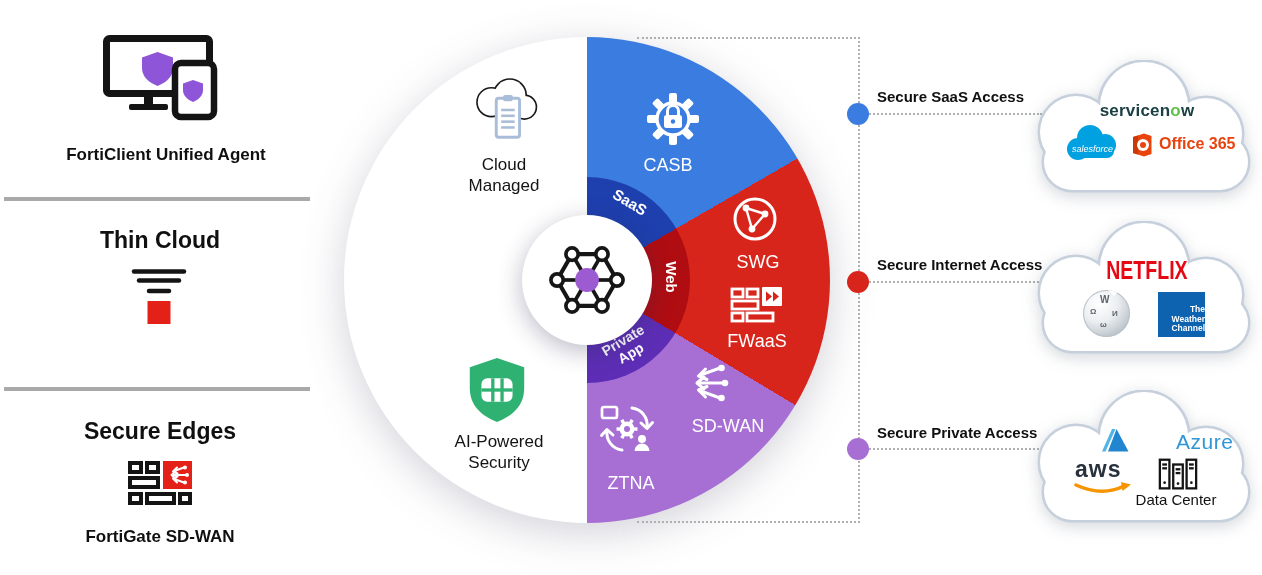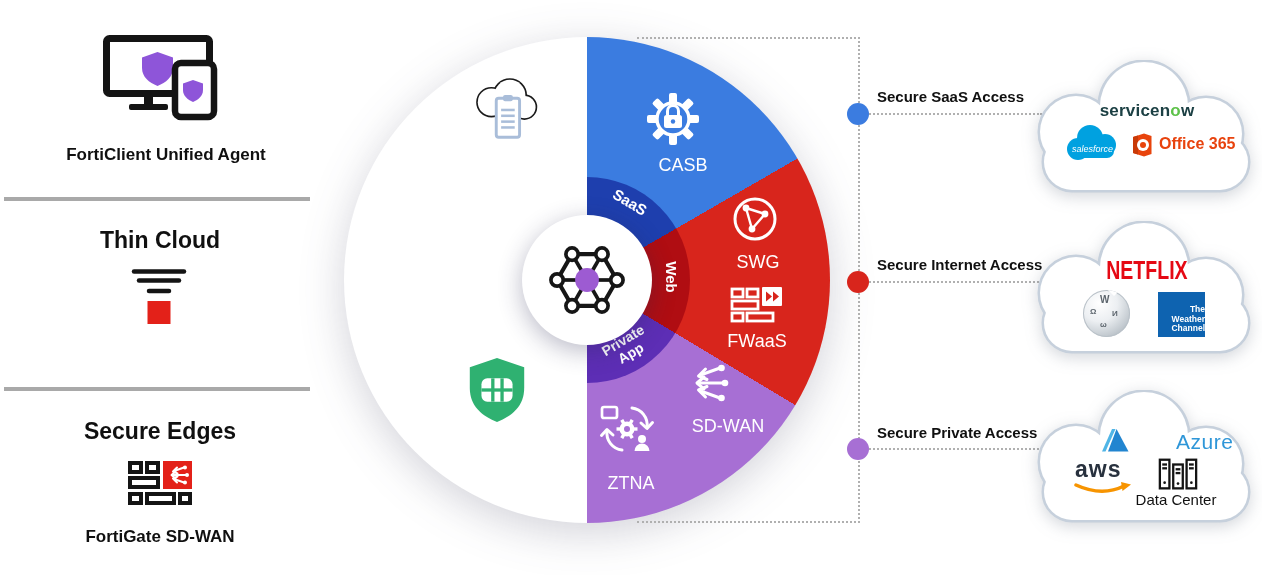--- a/index.html
+++ b/index.html
@@ -128,50 +128,58 @@
         <rect x="29" y="24" width="24" height="40" rx="2.5" fill="#fff" stroke="#a9bdd9" stroke-width="3"></rect>
         <rect x="36" y="20.5" width="10" height="6.5" rx="2" fill="#a9bdd9"></rect>
         <g stroke="#a9bdd9" stroke-width="2.6">
           <line x1="34" y1="36" x2="48" y2="36"></line>
             <line x1="34" y1="42" x2="48" y2="42"></line>
           <line x1="34" y1="48" x2="48" y2="48"></line>
             <line x1="34" y1="54" x2="48" y2="54"></line>
         </g>
       </svg>
     </div>
+    <div class="abs ctr half-label" style="left:160px;top:138px;">
+      <div>Cloud</div>
+      <div>Managed</div>
+    </div>
 
     <div class="abs ctr" style="left:153px;top:355px;">
       <svg width="68" height="70" viewBox="0 0 70 72">
         <path d="M35 3 L63 12.5 V34 C63 52.5 51 62.5 35 69 C19 62.5 7 52.5 7 34 V12.5 Z" fill="#2fb171"></path>
         <rect x="19" y="24" width="32" height="24" rx="6" fill="#fff"></rect>
         <rect x="29" y="24" width="3.4" height="24" fill="#2fb171"></rect>
         <rect x="38.5" y="24" width="3.4" height="24" fill="#2fb171"></rect>
         <rect x="19" y="34.3" width="32" height="3.4" fill="#2fb171"></rect>
       </svg>
+    </div>
+    <div class="abs ctr half-label" style="left:155px;top:415px;">
+      <div>AI-Powered</div>
+      <div>Security</div>
     </div>
 
     <div class="abs ctr" style="left:329px;top:84px;">
       <svg width="54" height="54" viewBox="0 0 54 54">
         <g transform="translate(27,27)" fill="#fff">
           <rect x="-4" y="-26" width="8" height="11" rx="2"></rect>
           <rect x="-4" y="-26" width="8" height="11" rx="2" transform="rotate(45)"></rect>
           <rect x="-4" y="-26" width="8" height="11" rx="2" transform="rotate(90)"></rect>
           <rect x="-4" y="-26" width="8" height="11" rx="2" transform="rotate(135)"></rect>
           <rect x="-4" y="-26" width="8" height="11" rx="2" transform="rotate(180)"></rect>
           <rect x="-4" y="-26" width="8" height="11" rx="2" transform="rotate(225)"></rect>
           <rect x="-4" y="-26" width="8" height="11" rx="2" transform="rotate(270)"></rect>
           <rect x="-4" y="-26" width="8" height="11" rx="2" transform="rotate(315)"></rect>
         </g>
         <circle cx="27" cy="27" r="16" fill="#3b7ce0" stroke="#fff" stroke-width="3.4"></circle>
         <path d="M21.5 23 v-4 a5.5 5.5 0 0 1 11 0 v4" stroke="#fff" stroke-width="3" fill="none"></path>
         <rect x="18" y="23" width="18" height="13" rx="2.5" fill="#fff"></rect>
         <circle cx="27" cy="29.5" r="2.2" fill="#3b7ce0"></circle>
       </svg>
     </div>
-    <div class="abs ctr seg-label" style="left:339px;top:128px;">CASB</div>
+    <div class="abs ctr seg-label" style="left:324px;top:128px;">CASB</div>
 
     <div class="abs ctr" style="left:411px;top:184px;">
       <svg width="50" height="50" viewBox="0 0 50 50">
         <circle cx="25" cy="25" r="20" stroke="#fff" stroke-width="3" fill="none"></circle>
         <g stroke="#fff" stroke-width="2.4">
           <line x1="16" y1="14" x2="35" y2="20"></line>
             <line x1="35" y1="20" x2="22" y2="35"></line>
             <line x1="16" y1="14" x2="22" y2="35"></line>
         </g>
         <g fill="#fff">

